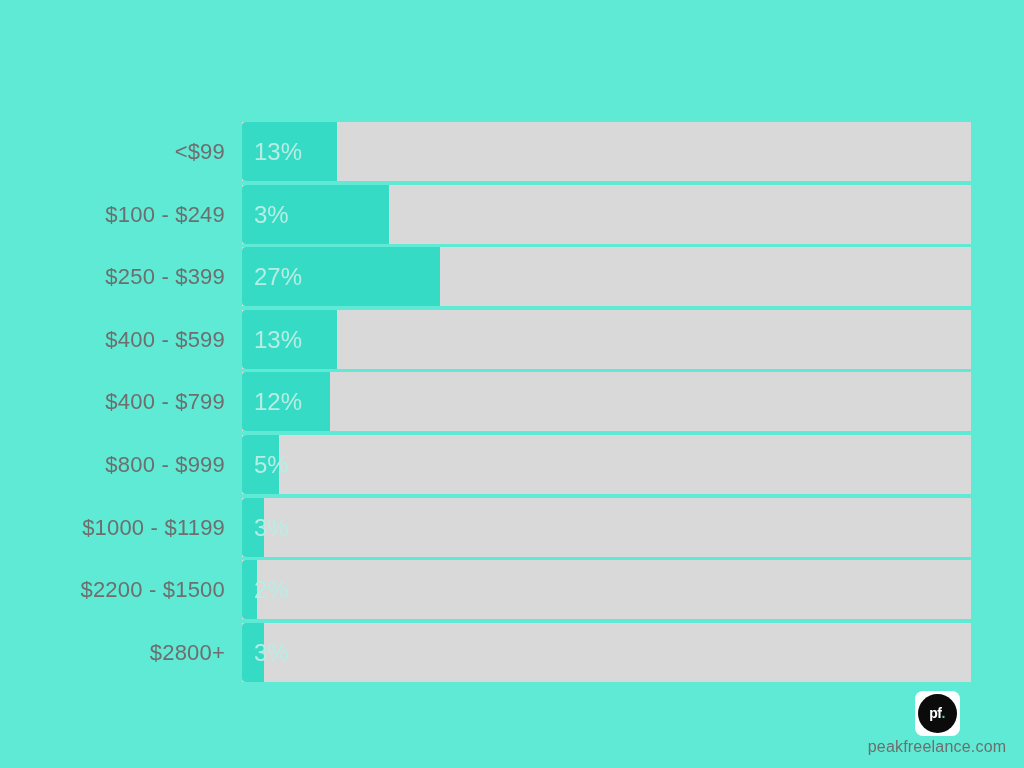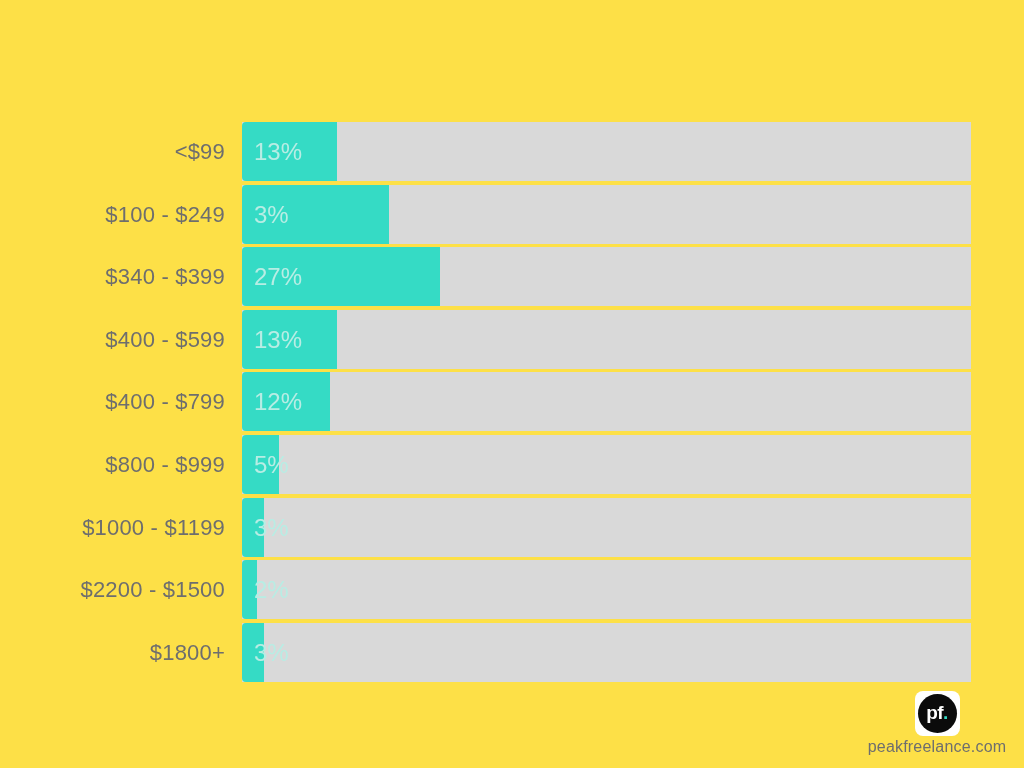--- a/index.html
+++ b/index.html
@@ -13,21 +13,21 @@
     height: 768px;
     overflow: hidden;
     font-family: "Liberation Sans", sans-serif;
     -webkit-font-smoothing: antialiased;
   }
 
   #canvas {
     position: relative;
     width: 1024px;
     height: 768px;
-    background: #fde047;
+    background: #5eead4;
   }
 
   
   #chart {
     position: absolute;
     left: 0;
     top: 122px;
     width: 1024px;
   }
 
@@ -111,21 +111,21 @@
     border-radius: 50%;
     background: #0b0b0b;
     display: flex;
     align-items: center;
     justify-content: center;
   }
 
   #logo-text {
     font-family: "Liberation Sans", sans-serif;
     font-weight: bold;
-    font-size: 19px;
+    font-size: 14px;
     color: #ffffff;
     line-height: 1;
     letter-spacing: -0.5px;
     position: relative;
     top: -1px;
   }
   #logo-text .dot { color: #35dbc5; }
 
   #brand-url {
     font-family: "Liberation Sans", sans-serif;
@@ -148,21 +148,21 @@
         </div>
       </div>
       <div class="row">
         <div class="row-label">$100 - $249</div>
         <div class="bar-track">
           <div class="bar-fill" style="width: 146.6px;"></div>
           <div class="bar-value">3%</div>
         </div>
       </div>
       <div class="row">
-        <div class="row-label">$340 - $399</div>
+        <div class="row-label">$250 - $399</div>
         <div class="bar-track">
           <div class="bar-fill" style="width: 197.91px;"></div>
           <div class="bar-value">27%</div>
         </div>
       </div>
       <div class="row">
         <div class="row-label">$400 - $599</div>
         <div class="bar-track">
           <div class="bar-fill" style="width: 95.29px;"></div>
           <div class="bar-value">13%</div>
@@ -190,21 +190,21 @@
         </div>
       </div>
       <div class="row">
         <div class="row-label">$2200 - $1500</div>
         <div class="bar-track">
           <div class="bar-fill" style="width: 14.66px;"></div>
           <div class="bar-value">2%</div>
         </div>
       </div>
       <div class="row">
-        <div class="row-label">$1800+</div>
+        <div class="row-label">$2800+</div>
         <div class="bar-track">
           <div class="bar-fill" style="width: 21.99px;"></div>
           <div class="bar-value">3%</div>
         </div>
       </div>
     </div>
 
   <div id="brand">
     <div id="logo-mark">
       <div id="logo-circle">

